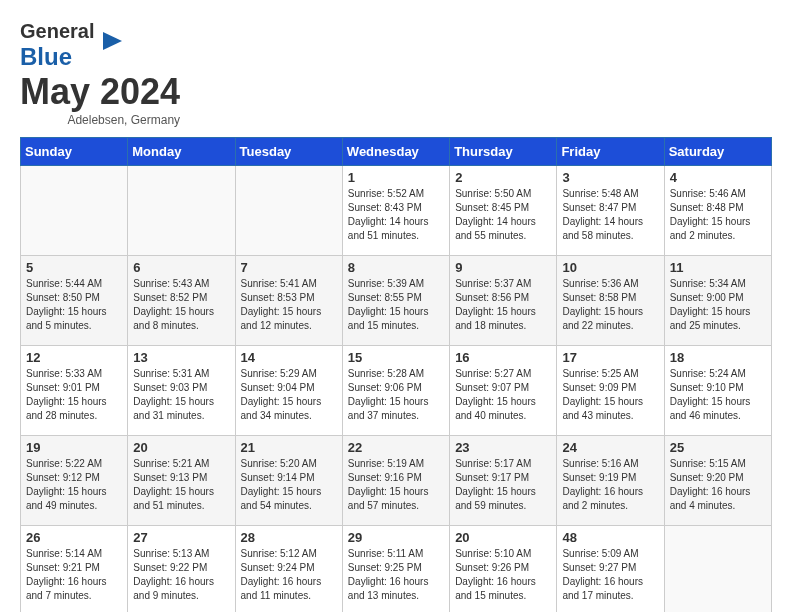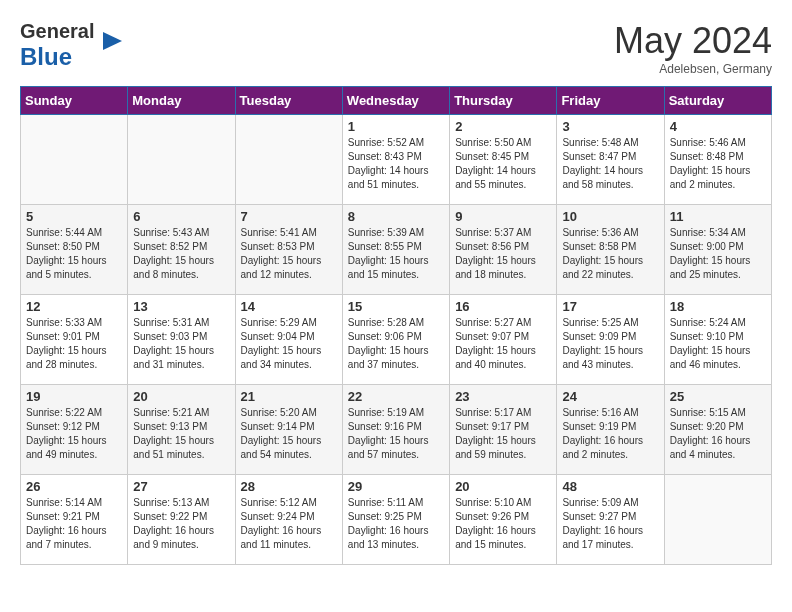--- a/index.html
+++ b/index.html
@@ -8,44 +8,45 @@
       background: #fff;
       width: 792px;
       min-height: 612px;
       padding: 20px;
     }
     .header-section {
       display: flex;
       justify-content: space-between;
       align-items: flex-start;
       margin-bottom: 10px;
+      flex-direction: column;
     }
     .logo {
       display: flex;
       align-items: center;
     }
     .title-section {
       text-align: right;
     }
     .month-year {
       font-size: 36px;
-      font-weight: normal;
+      font-weight: bold;
       color: #333;
     }
     .location {
       font-size: 12px;
       color: #555;
     }
     table {
       width: 100%;
       border-collapse: collapse;
       table-layout: fixed;
     }
     thead th {
-      background-color: #701a75;
+      background-color: #1d4ed8;
       color: white;
       padding: 6px 4px;
       font-size: 13px;
       text-align: left;
       border: 1px solid #2a6fad;
     }
     tbody td {
       border: 1px solid #ccc;
       vertical-align: top;
       padding: 4px 5px;

